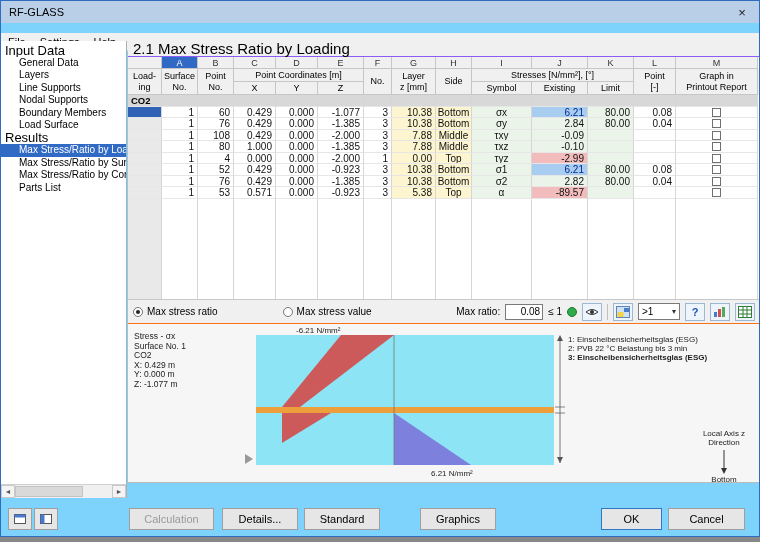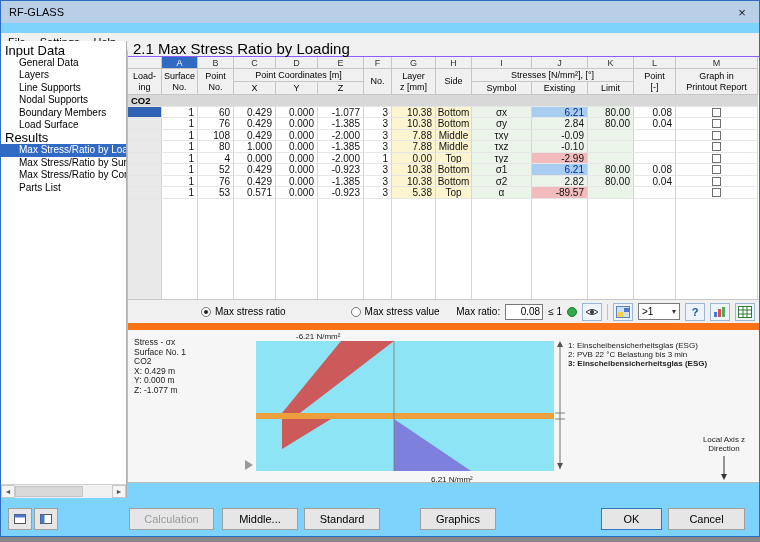--- a/index.html
+++ b/index.html
@@ -57,34 +57,34 @@
   .cell.hl-pink{background:#f3bcbc}
   .trow.group-row .cell{background:#d8d8d8;color:#000}
   .trow.group-row .c0{font-weight:bold;font-size:9.5px;padding-left:3px}
   .cb{width:9px;height:9px;border:1px solid #707070;background:#fff;margin:1px auto}
   .empty-grid{flex:1;display:flex}
   .empty-grid .cell{border-bottom:none;height:auto}
 
   
   .filter-bar{position:absolute;left:0;top:258px;width:632px;height:24px;background:#f0f0f0;border-top:1px solid #c8c8c8;display:flex;align-items:center;padding:0 5px;gap:5px;font-size:10px}
   .radio-wrap{display:flex;align-items:center;gap:4px}
-  .r1{margin-left:68px}.r2{margin-left:60px}
+  .r1{}.r2{margin-left:60px}
   .radio{width:10px;height:10px;border:1px solid #777;border-radius:50%;background:#fff;position:relative;display:inline-block}
   .radio.checked::after{content:"";position:absolute;left:2px;top:2px;width:4px;height:4px;border-radius:50%;background:#222}
   .mr-label{margin-left:auto}
   .mr-input{width:38px;height:16px;border:1px solid #7a7a7a;font-size:10px;text-align:right;padding-right:2px;font-family:inherit}
   .status-dot{width:10px;height:10px;border-radius:50%;background:#2faa4a;border:1px solid #1d7a31;display:inline-block}
   .icon-btn{height:18px;min-width:20px;border:1px solid #9db8d2;background:#eef4fb;display:flex;align-items:center;justify-content:center;padding:0 2px}
   .icon-btn.help{color:#1a56b0;font-weight:bold;font-size:11px}
   .vsep{width:1px;height:16px;background:#c0c0c0}
   .dropdown{width:42px;height:17px;border:1px solid #7a7a7a;background:#fff;display:flex;align-items:center;justify-content:space-between;padding:0 3px;font-size:10px}
   .caret{font-size:8px;color:#333}
 
   
-  .graphic{position:absolute;left:0;top:282px;width:632px;height:160px;background:#f6f6f6;border-top:7px solid #f97316;border-bottom:1px solid #bbb;overflow:hidden}
+  .graphic{position:absolute;left:0;top:282px;width:632px;height:160px;background:#f6f6f6;border-top:1px solid #f97316;border-bottom:1px solid #bbb;overflow:hidden}
   .gfx-svg{position:absolute;left:0;top:0}
   .gfx-info,.gfx-extremes{position:absolute;left:6px;font-size:8.5px;line-height:9.5px;color:#222;pointer-events:none}
   .gfx-info{top:8px}
   .gfx-extremes{top:118px}
   .t{font-size:8px;fill:#222;font-family:"Liberation Sans","DejaVu Sans",sans-serif}
   .t.bold{font-weight:bold}
 
   
   .btn{position:absolute;top:507px;height:22px;background:#e6e6e6;border:1px solid #9f9f9f;font-size:11px;font-family:inherit;color:#000;display:flex;align-items:center;justify-content:center}
   .btn.primary{border:1px solid #3377c4}
@@ -455,19 +455,19 @@
         <rect x="0.5" y="0.5" width="11" height="3" fill="#4a79d0"></rect>
       </svg>
   </button>
   <button class="btn icon-sm" style="left:33px">
     <svg width="12" height="10">
         <rect x="0.5" y="0.5" width="11" height="9" fill="#fff" stroke="#555"></rect>
         <rect x="0.5" y="0.5" width="4" height="9" fill="#4a79d0"></rect>
       </svg>
   </button>
   <button class="btn disabled" style="left:128px;width:85px">Calculation</button>
-  <button class="btn" style="left:221px;width:76px">Middle...</button>
+  <button class="btn" style="left:221px;width:76px">Details...</button>
   <button class="btn" style="left:303px;width:76px">Standard</button>
   <button class="btn" style="left:419px;width:76px">Graphics</button>
   <button class="btn primary" style="left:600px;width:61px">OK</button>
   <button class="btn" style="left:667px;width:77px">Cancel</button>
 
 </div>
 
 </body></html>

